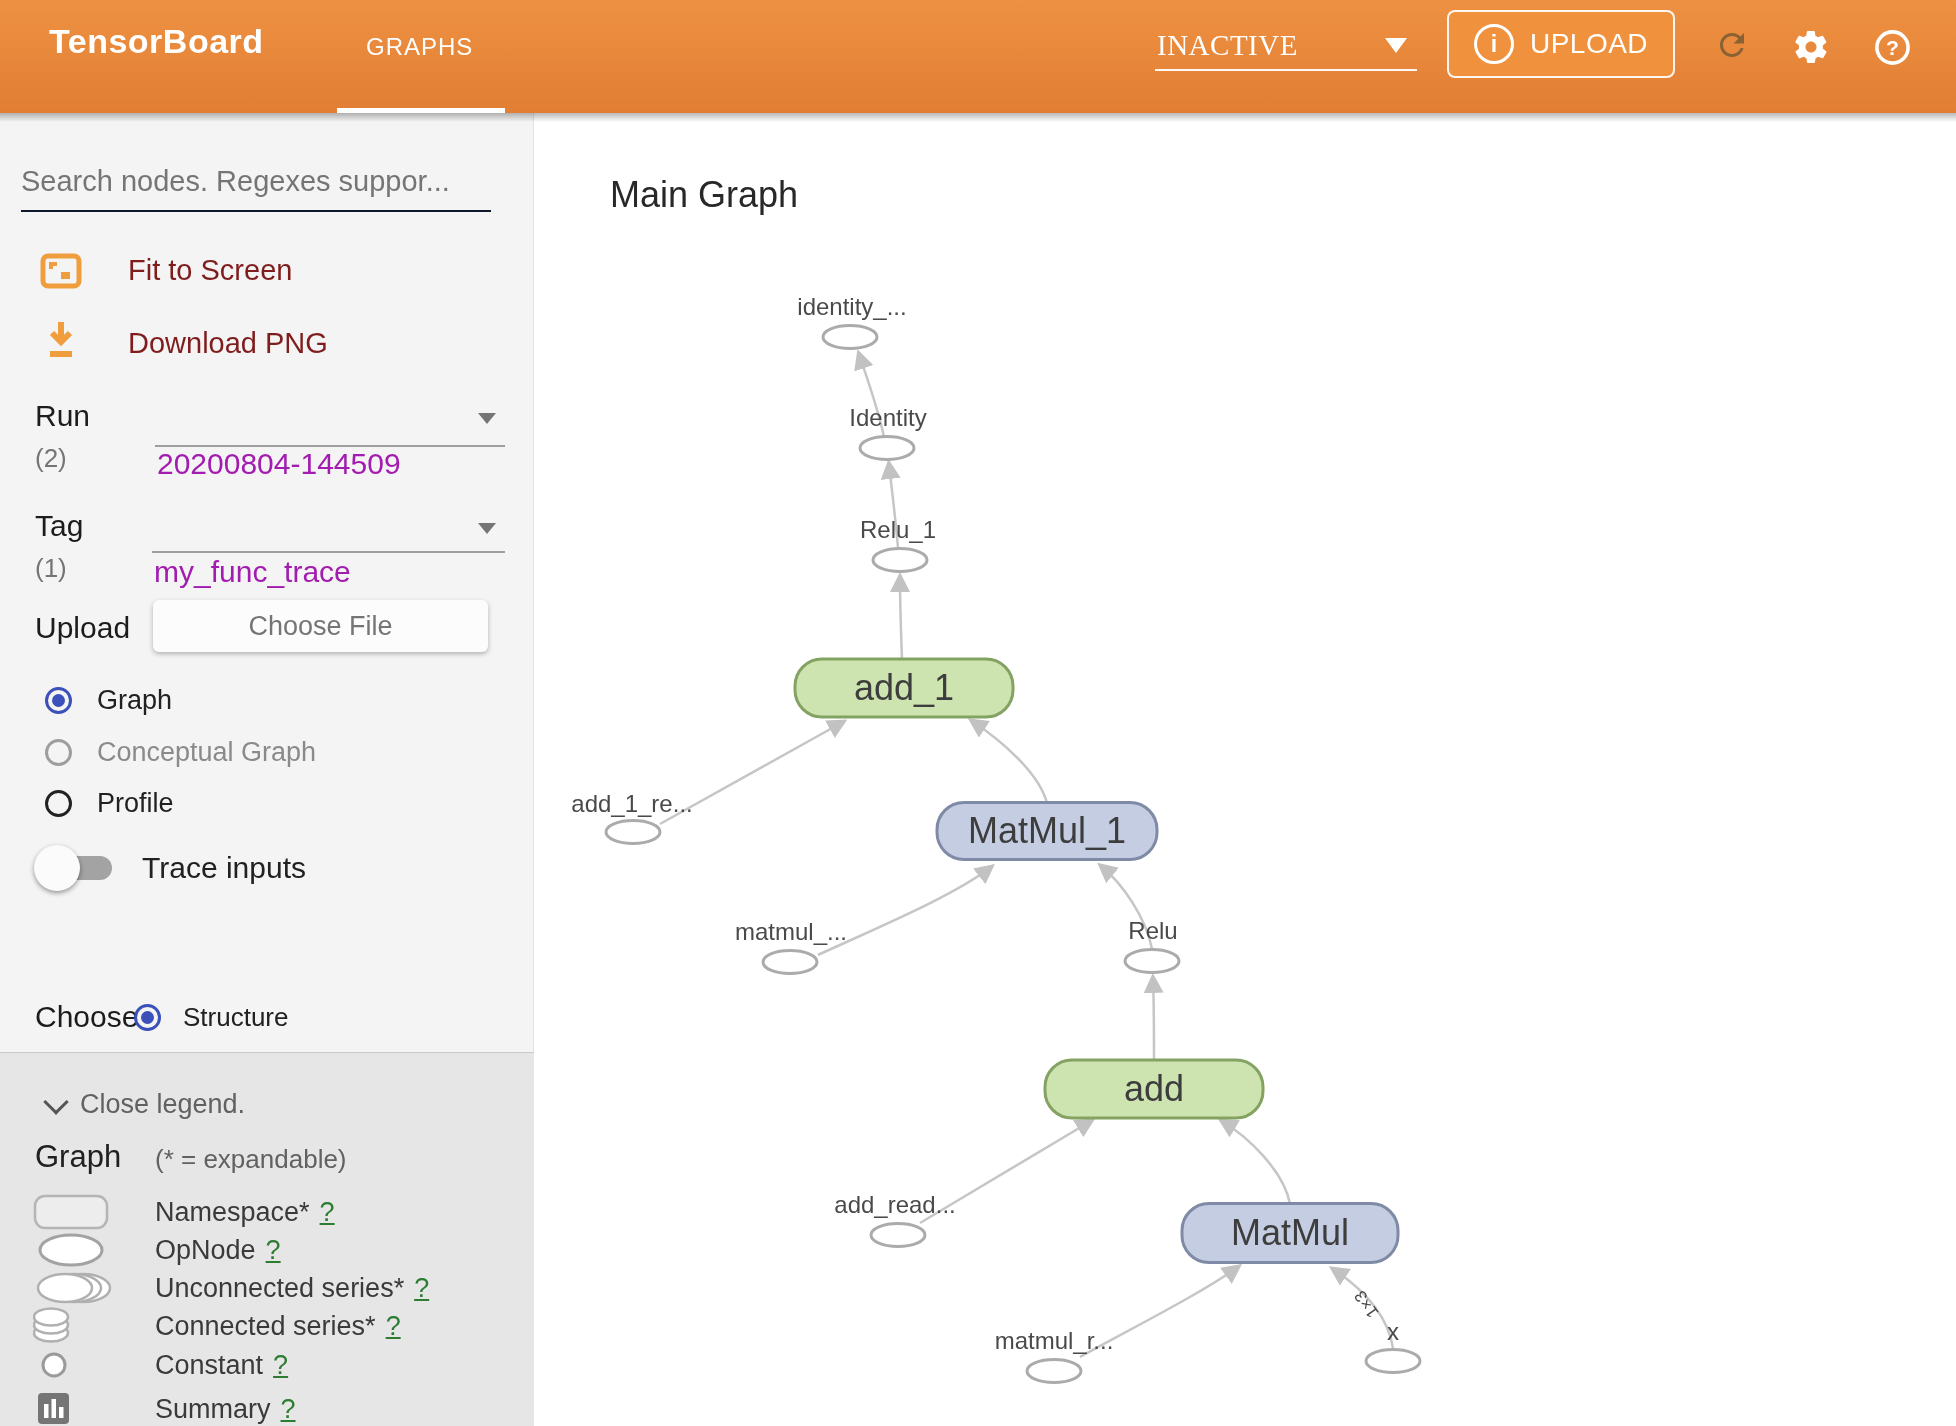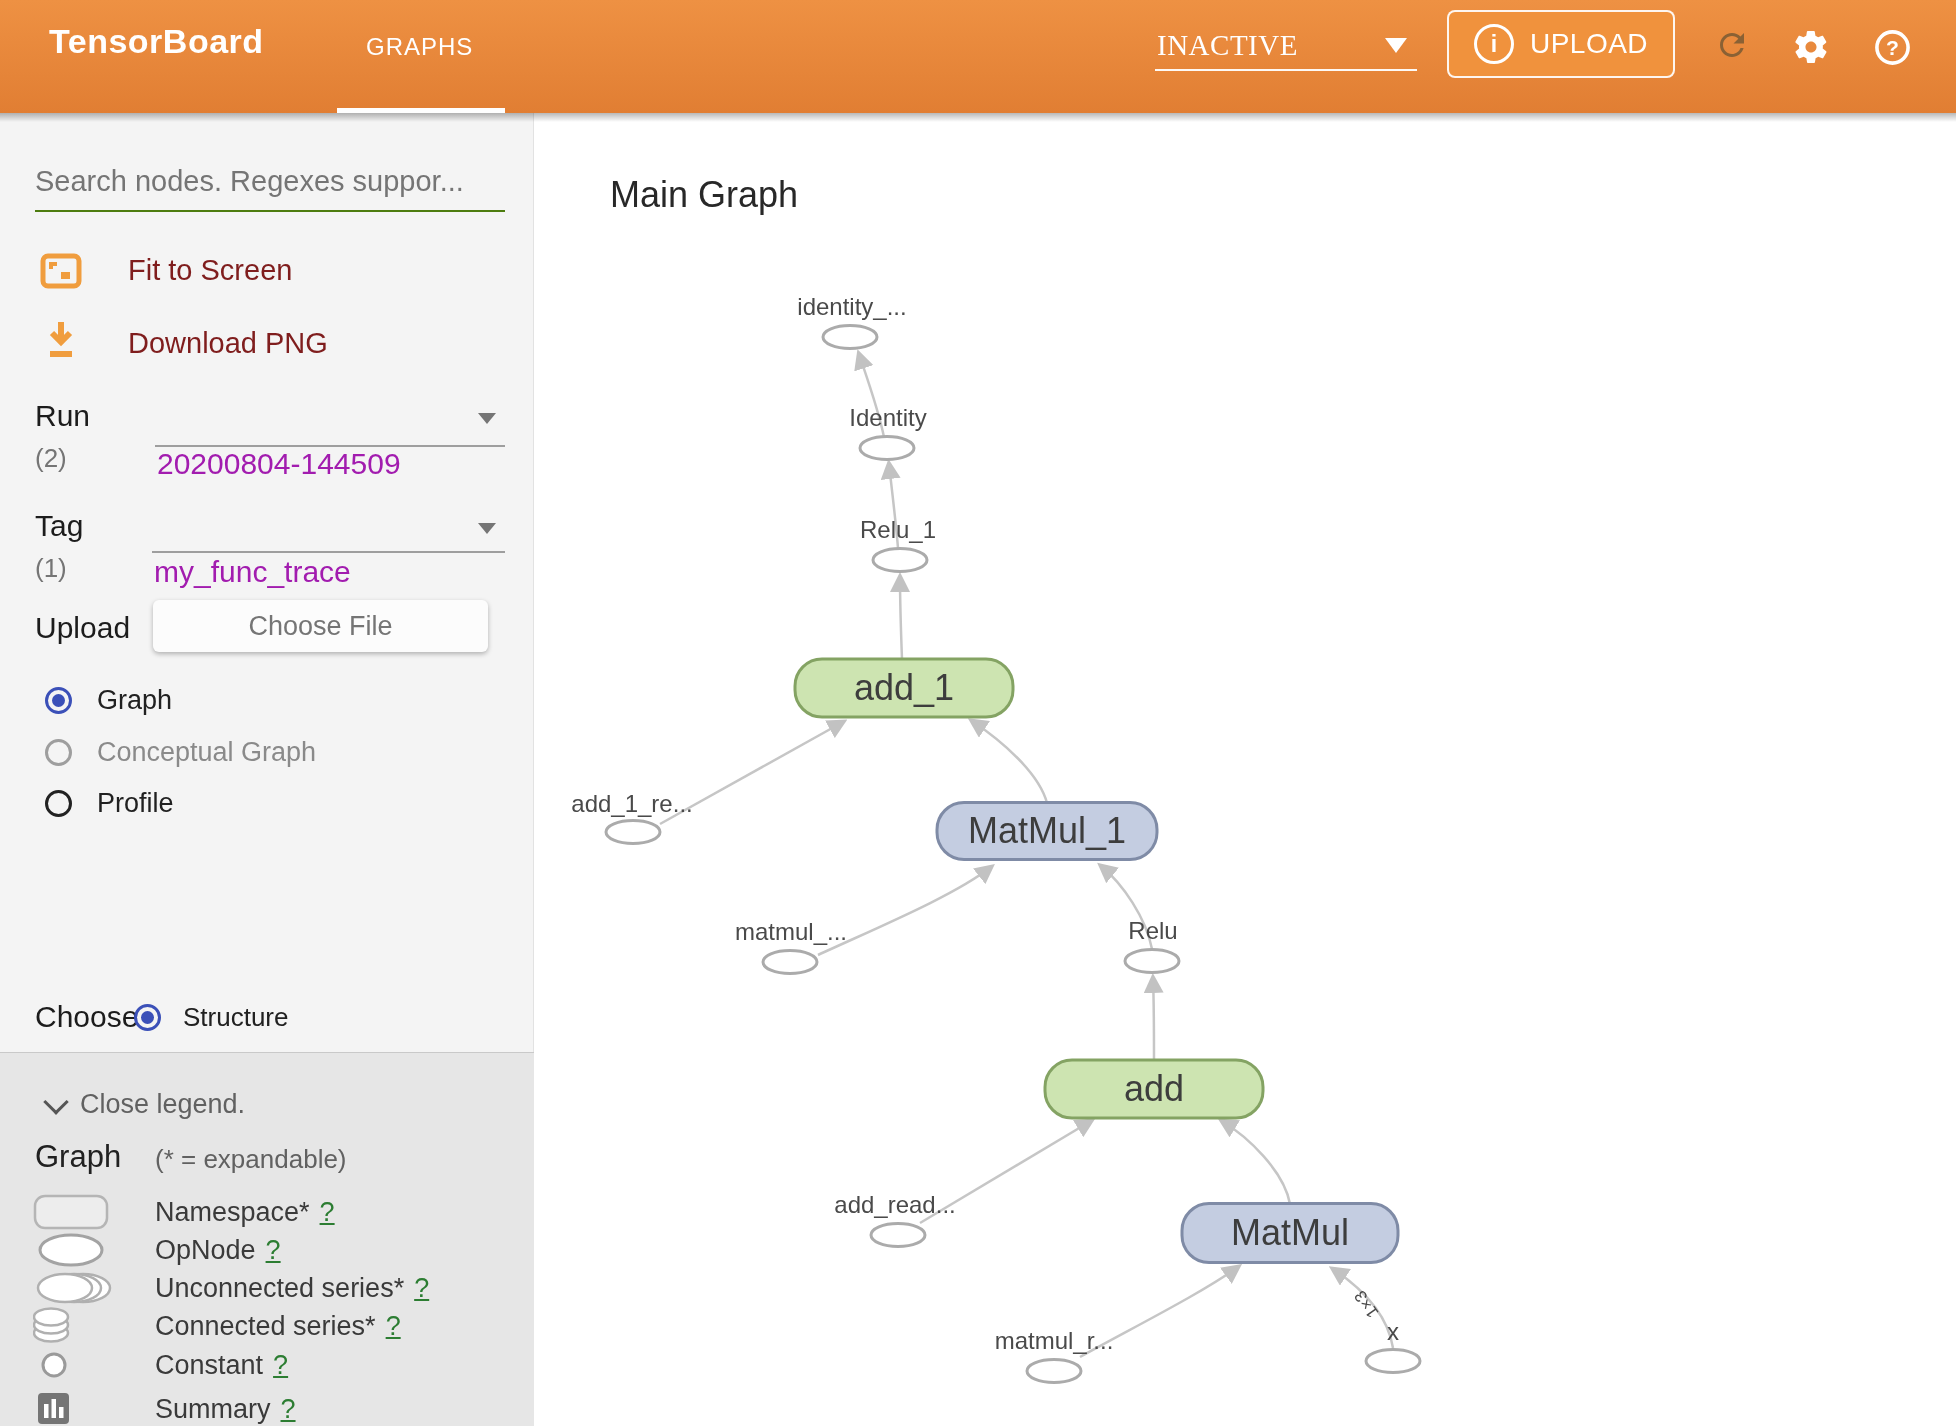--- a/index.html
+++ b/index.html
@@ -29,22 +29,22 @@
     display:flex;align-items:center;justify-content:center;color:#fff;font-size:23px;font-weight:bold;font-style:normal;}
   .upload-text{color:#ffffff;font-size:28px;font-weight:500;letter-spacing:.5px;}
   .hicon{position:absolute;cursor:pointer;}
   
   .top-shadow{position:absolute;left:0;top:113px;width:1956px;height:9px;z-index:15;
     background:linear-gradient(180deg,rgba(0,0,0,.28),rgba(0,0,0,0));pointer-events:none;}
   
   .sidebar{position:absolute;left:0;top:113px;width:534px;height:1313px;background:#f4f4f4;
     border-right:1px solid rgba(0,0,0,.07);box-sizing:border-box;z-index:10;}
   .search-input{
-    position:absolute;left:35px;top:52px;width:470px;background:transparent;border:none;outline:none;
-    border-bottom:2px solid #4d7c0f;font-family:"Liberation Sans",sans-serif;
+    position:absolute;left:21px;top:52px;width:470px;background:transparent;border:none;outline:none;
+    border-bottom:2px solid #0f172a;font-family:"Liberation Sans",sans-serif;
     font-size:29px;color:#444;padding:0 0 12px 0;
   }
   .search-input::placeholder{color:#757575;opacity:1;}
   .tool-label{position:absolute;font-size:29px;color:#7f1d1d;}
   .side-label{position:absolute;font-size:30px;color:#1c1c1c;}
   .side-count{position:absolute;font-size:26px;color:#757575;}
   .side-value{position:absolute;font-size:30px;color:#a21caf;white-space:nowrap;margin-top:44px;}
   .field-underline{position:absolute;height:2px;background:#9e9e9e;}
   .gray-caret{position:absolute;width:0;height:0;border-left:9px solid transparent;border-right:9px solid transparent;border-top:11px solid #757575;}
   .choose-btn{
@@ -151,20 +151,26 @@
   </div>
   <div class="radio-row" style="top:625px">
     <span class="radio gray"></span>
     <span class="radio-label dim">Conceptual Graph</span>
   </div>
   <div class="radio-row" style="top:676px">
     <span class="radio dark"></span>
     <span class="radio-label">Profile</span>
   </div>
 
+  <div class="toggle-row" style="top:732px">
+    <span class="toggle">
+        <span class="knob"></span>
+      </span>
+    <span class="toggle-label">Trace inputs</span>
+  </div>
 
   <div class="side-label" style="left:35px;top:887px">Choose</div>
   <div class="radio-row" style="left:134px;top:890px">
     <span class="radio sel" style="margin-right:22px"></span>
     <span class="radio-label" style="font-size:26px">Structure</span>
   </div>
 
   <div class="legend">
     <div class="chevron"></div>
     <div class="close-legend">Close legend.</div>

